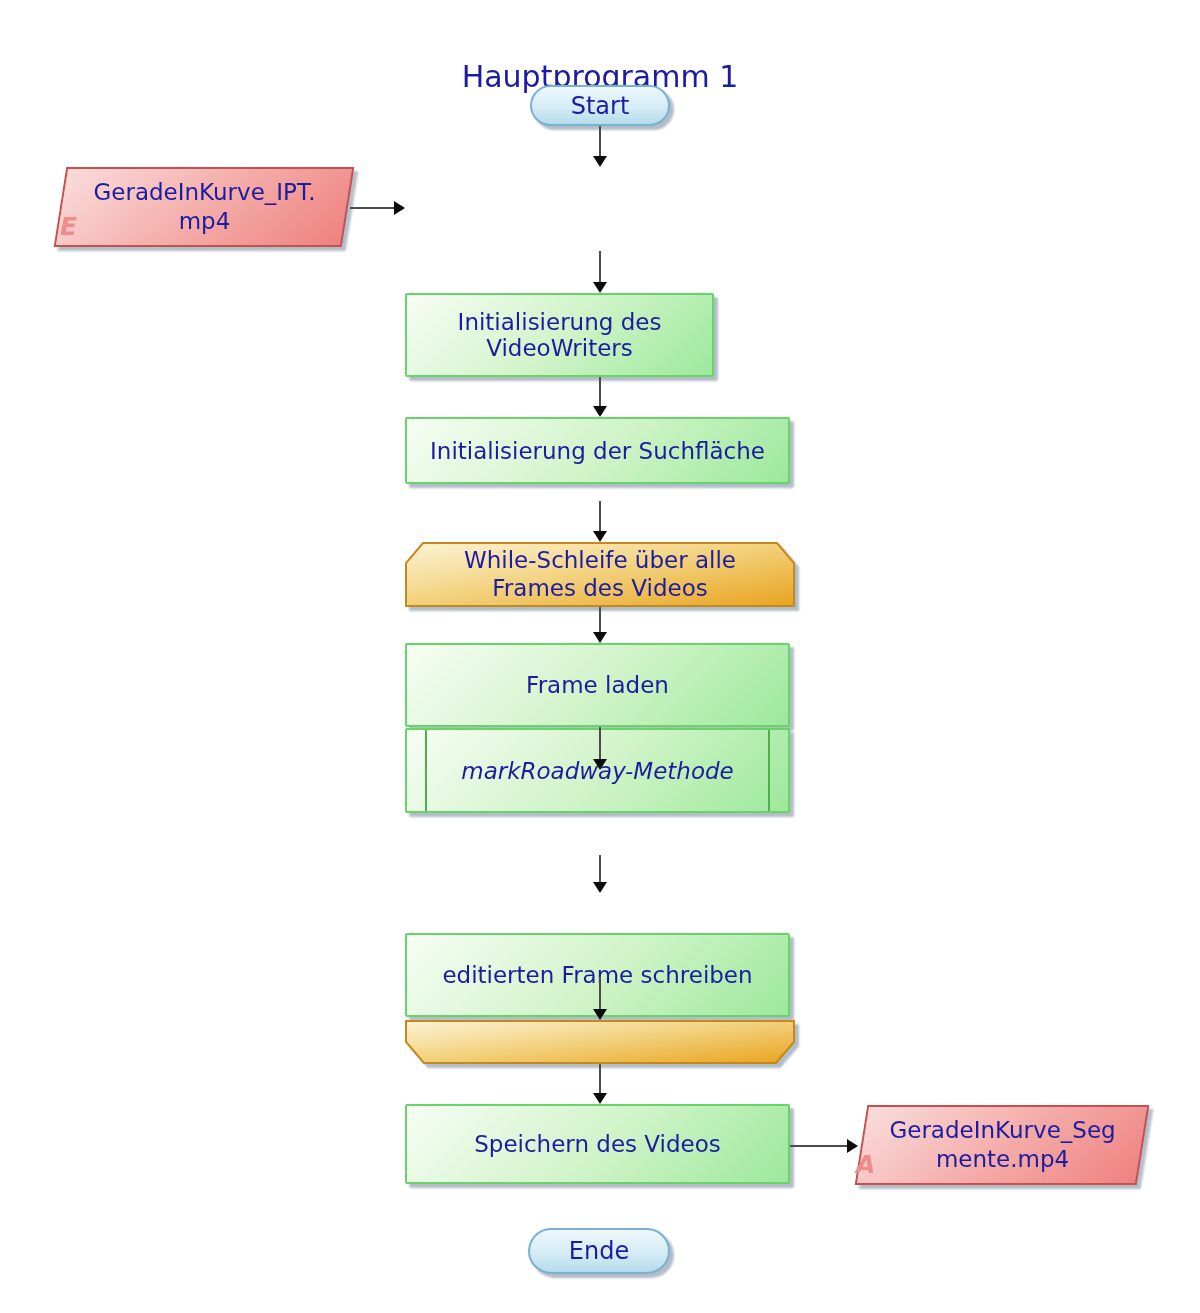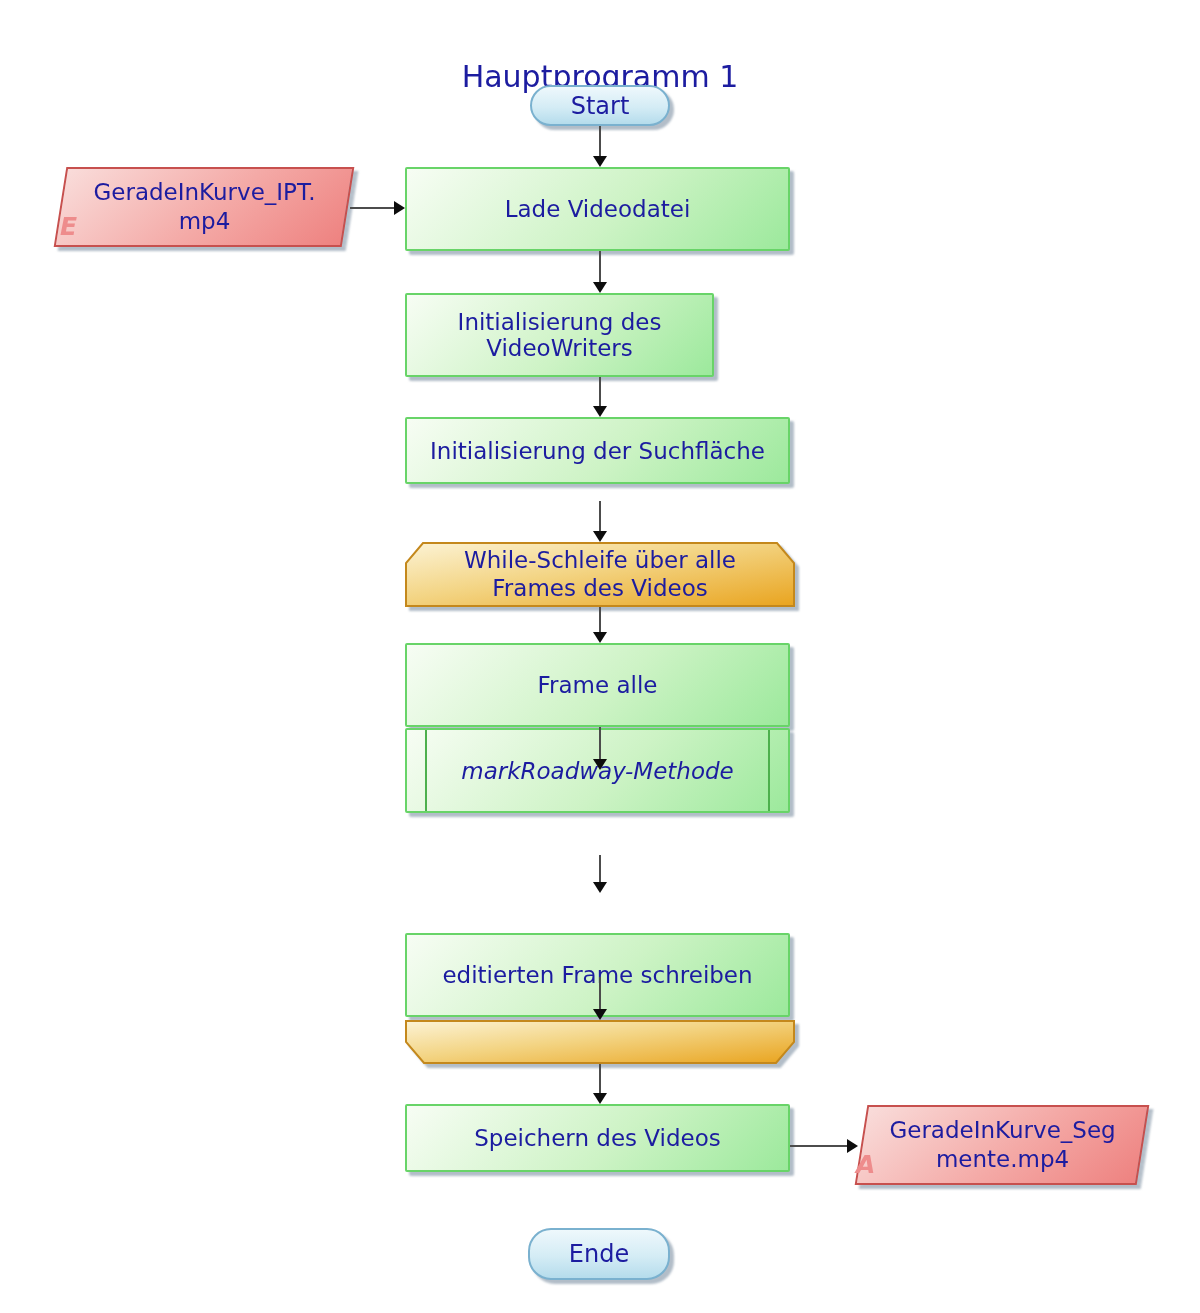--- a/index.html
+++ b/index.html
@@ -61,25 +61,20 @@
       </div>
   </div>
 
   <div class="shape-wrap" style="left:60px;top:167px;width:288px;height:80px;">
     <div class="fill para">
         <span class="label">GeradeInKurve_IPT.mp4</span>
       </div>
   </div>
   <span class="corner-tag" style="left:60px;top:212px;">E</span>
 
-  <div class="shape-wrap" style="left:405px;top:167px;width:385px;height:84px;">
-    <div class="fill proc">
-        <span>Lade Videodatei</span>
-      </div>
-  </div>
 
   <div class="shape-wrap" style="left:405px;top:293px;width:309px;height:84px;">
     <div class="fill proc">
         <span>Initialisierung des VideoWriters</span>
       </div>
   </div>
 
   <div class="shape-wrap" style="left:405px;top:417px;width:385px;height:67px;">
     <div class="fill proc">
         <span>Initialisierung der Suchfläche</span>
@@ -97,21 +92,21 @@
       </defs>
       <polygon points="18,1 372,1 389,21 389,64 1,64 1,21" fill="url(#og1)" stroke="#c4881c" stroke-width="2"></polygon>
     </svg>
     <div class="loop-text">
         <span>While-Schleife über alle Frames des Videos</span>
       </div>
   </div>
 
   <div class="shape-wrap" style="left:405px;top:643px;width:385px;height:84px;">
     <div class="fill proc">
-        <span>Frame alle</span>
+        <span>Frame laden</span>
       </div>
   </div>
 
   <div class="shape-wrap" style="left:405px;top:728px;width:385px;height:85px;font-style:italic;">
     <div class="fill proc">
       <div class="pp-bar left"></div>
       <div class="pp-bar right"></div>
       <span>markRoadway-Methode</span>
     </div>
   </div>
@@ -128,34 +123,34 @@
         <linearGradient id="og2" x1="0" y1="0" x2="1" y2="1">
           <stop offset="0" stop-color="#fcf3d5"></stop>
             <stop offset="0.45" stop-color="#f3d483"></stop>
             <stop offset="1" stop-color="#e9a41f"></stop>
         </linearGradient>
       </defs>
       <polygon points="1,1 389,1 389,22 371,43 19,43 1,22" fill="url(#og2)" stroke="#c4881c" stroke-width="2"></polygon>
     </svg>
   </div>
 
-  <div class="shape-wrap" style="left:405px;top:1104px;width:385px;height:68px;">
+  <div class="shape-wrap" style="left:405px;top:1104px;width:385px;height:80px;">
     <div class="fill proc">
         <span>Speichern des Videos</span>
       </div>
   </div>
 
   <div class="shape-wrap" style="left:861px;top:1105px;width:282px;height:80px;">
     <div class="fill para">
         <span class="label">GeradeInKurve_Segmente.mp4</span>
       </div>
   </div>
   <span class="corner-tag" style="left:856px;top:1150px;">A</span>
 
-  <div class="shape-wrap" style="left:528px;top:1228px;width:142px;height:52px;">
+  <div class="shape-wrap" style="left:528px;top:1228px;width:142px;height:46px;">
     <div class="fill pill">
         <span>Ende</span>
       </div>
   </div>
 
   <div class="varrow" style="left:593px;top:126px;height:41px;">
       <div class="line"></div>
       <div class="head"></div>
     </div>
   <div class="varrow" style="left:593px;top:251px;height:42px;">

